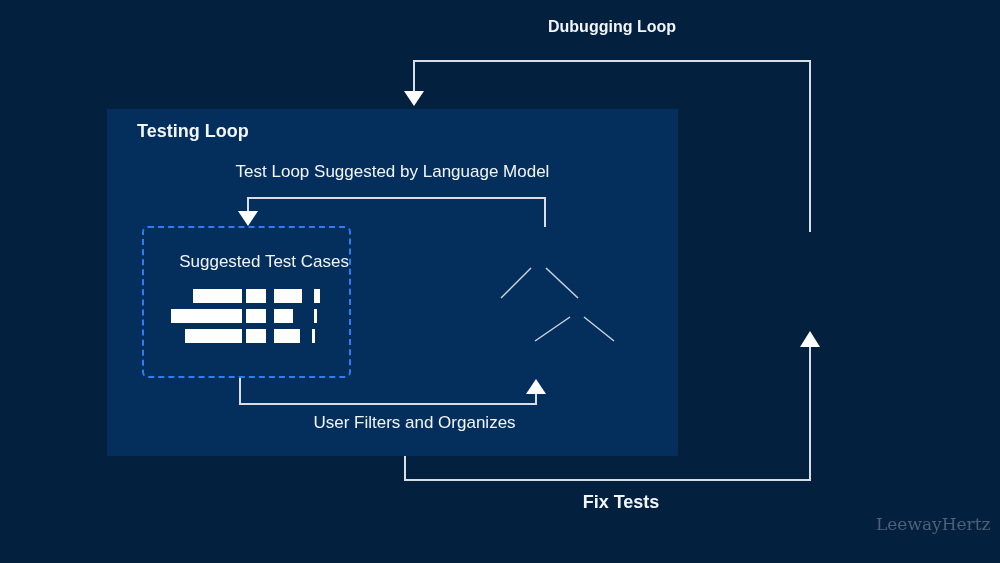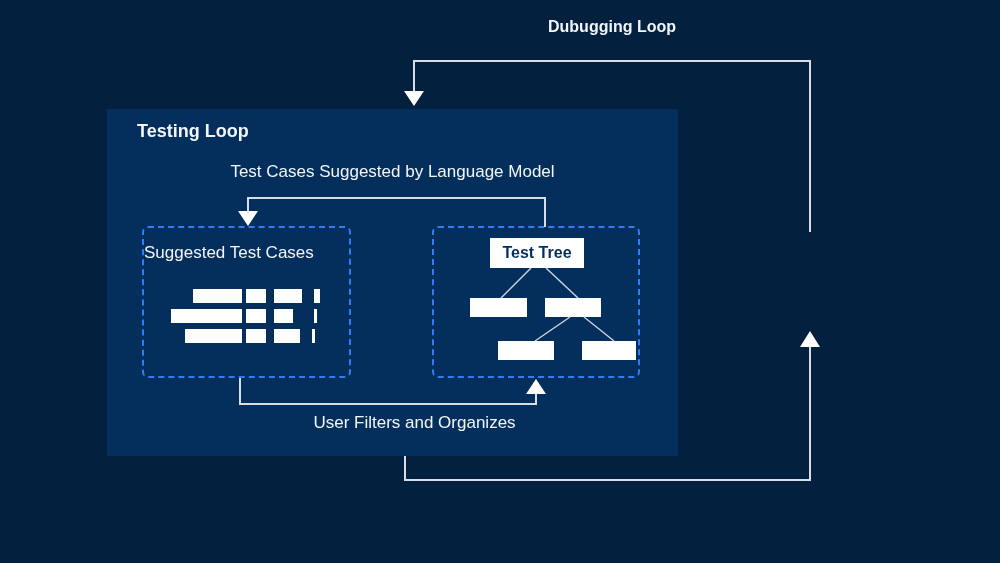--- a/index.html
+++ b/index.html
@@ -44,21 +44,21 @@
     position: absolute; left: 0; right: 0; top: 53px;
     text-align: center; font-size: 17px;
   }
   .dashed-box {
     position: absolute; top: 117px; width: 209px; height: 152px;
     border: 2px dashed #2E7DF6; border-radius: 6px;
   }
   #suggested-box { left: 35px; }
   #tree-box { left: 325px; width: 208px; }
   .sb-title {
-    margin-top: 15px; text-align: left; font-size: 17px;
+    margin-top: 24px; text-align: right; font-size: 17px;
   }
   .bar {
     position: absolute; background: #FFFFFF;
   }
   .tree-root-label {
     position: absolute; left: 56px; top: 10px; width: 94px; height: 30px;
     background: #FFFFFF; color: #042F5C;
     font-size: 16px; font-weight: bold;
     display: flex; align-items: center; justify-content: center;
   }
@@ -88,54 +88,47 @@
 </style>
 </head>
 <body>
 
 <div id="canvas">
 
   <div class="main-title">Dubugging Loop</div>
 
   <div class="panel">
     <div class="panel-title">Testing Loop</div>
-    <div class="suggest-label">Test Cases Suggested by Language Model</div>
+    <div class="suggest-label">Test Loop Suggested by Language Model</div>
 
     <div class="dashed-box" id="suggested-box">
       <div class="sb-title">Suggested Test Cases</div>
       <div id="bars-layer">
           <div class="bar" style="left: 49px; top: 61px; width: 49px; height: 14px;"></div>
           <div class="bar" style="left: 102px; top: 61px; width: 20px; height: 14px;"></div>
           <div class="bar" style="left: 130px; top: 61px; width: 28px; height: 14px;"></div>
           <div class="bar" style="left: 170px; top: 61px; width: 6px; height: 14px;"></div>
           <div class="bar" style="left: 27px; top: 81px; width: 71px; height: 14px;"></div>
           <div class="bar" style="left: 102px; top: 81px; width: 20px; height: 14px;"></div>
           <div class="bar" style="left: 130px; top: 81px; width: 19px; height: 14px;"></div>
           <div class="bar" style="left: 170px; top: 81px; width: 3px; height: 14px;"></div>
           <div class="bar" style="left: 41px; top: 101px; width: 57px; height: 14px;"></div>
           <div class="bar" style="left: 102px; top: 101px; width: 20px; height: 14px;"></div>
           <div class="bar" style="left: 130px; top: 101px; width: 26px; height: 14px;"></div>
           <div class="bar" style="left: 168px; top: 101px; width: 3px; height: 14px;"></div>
         </div>
     </div>
 
-    <div class="dashed-box" id="tree-box">
-      <div class="tree-root-label">Test Tree</div>
-      <div id="tree-nodes-layer">
-          <div class="tree-node" style="left: 36px; top: 70px; width: 57px; height: 19px;"></div>
-          <div class="tree-node" style="left: 111px; top: 70px; width: 56px; height: 19px;"></div>
-          <div class="tree-node" style="left: 64px; top: 113px; width: 56px; height: 19px;"></div>
-          <div class="tree-node" style="left: 148px; top: 113px; width: 54px; height: 19px;"></div>
-        </div>
-    </div>
 
     <div class="filter-label">User Filters and Organizes</div>
   </div>
 
 
+  <div class="fix-label">Fix Tests</div>
+  <div class="watermark">LeewayHertz</div>
 
   <svg id="connectors" viewBox="0 0 1000 563" xmlns="http://www.w3.org/2000/svg">
 
     <polyline class="loop-line" points="414,92 414,61 810,61 810,232"></polyline>
     <polygon class="arrow-head" points="404,91 424,91 414,106"></polygon>
 
     <polyline class="loop-line" points="248,212 248,198 545,198 545,227"></polyline>
     <polygon class="arrow-head" points="238,211 258,211 248,226"></polygon>
 
     <polyline class="loop-line" points="240,378 240,404 536,404 536,393"></polyline>

